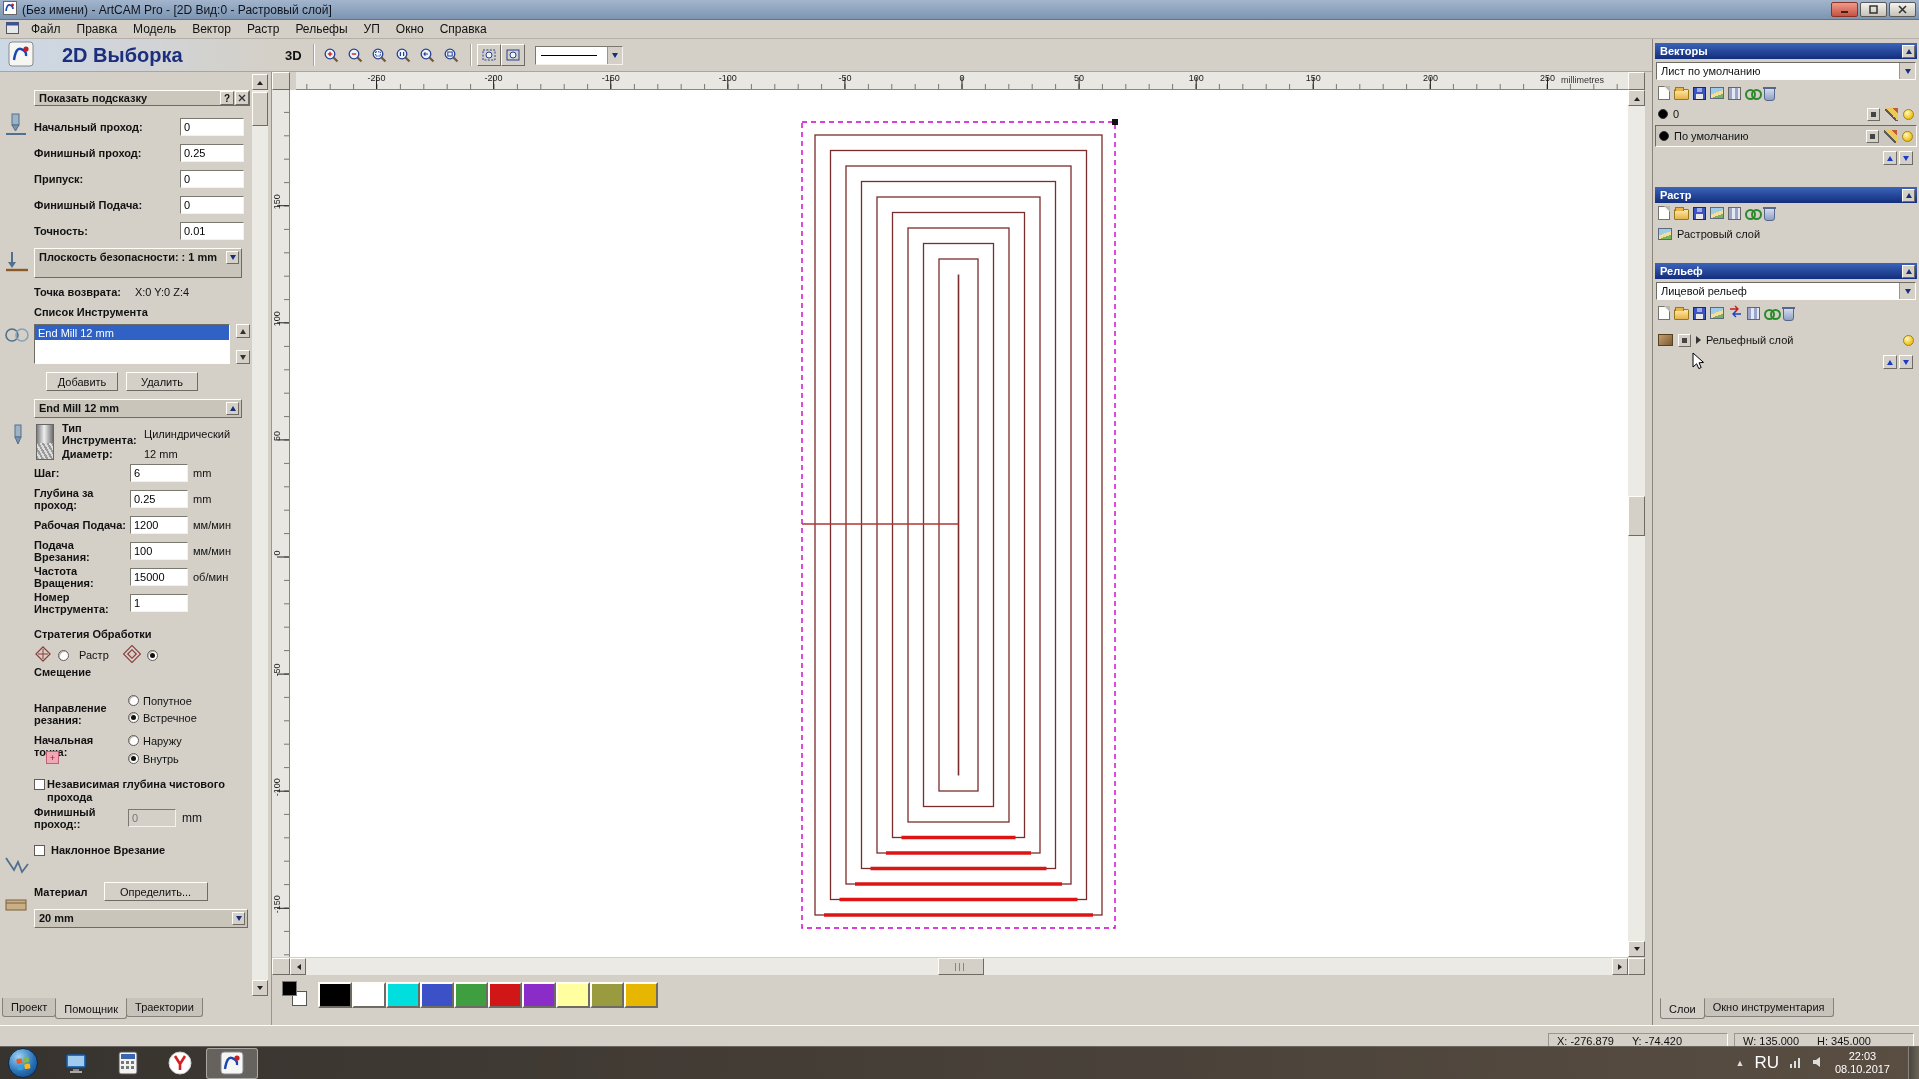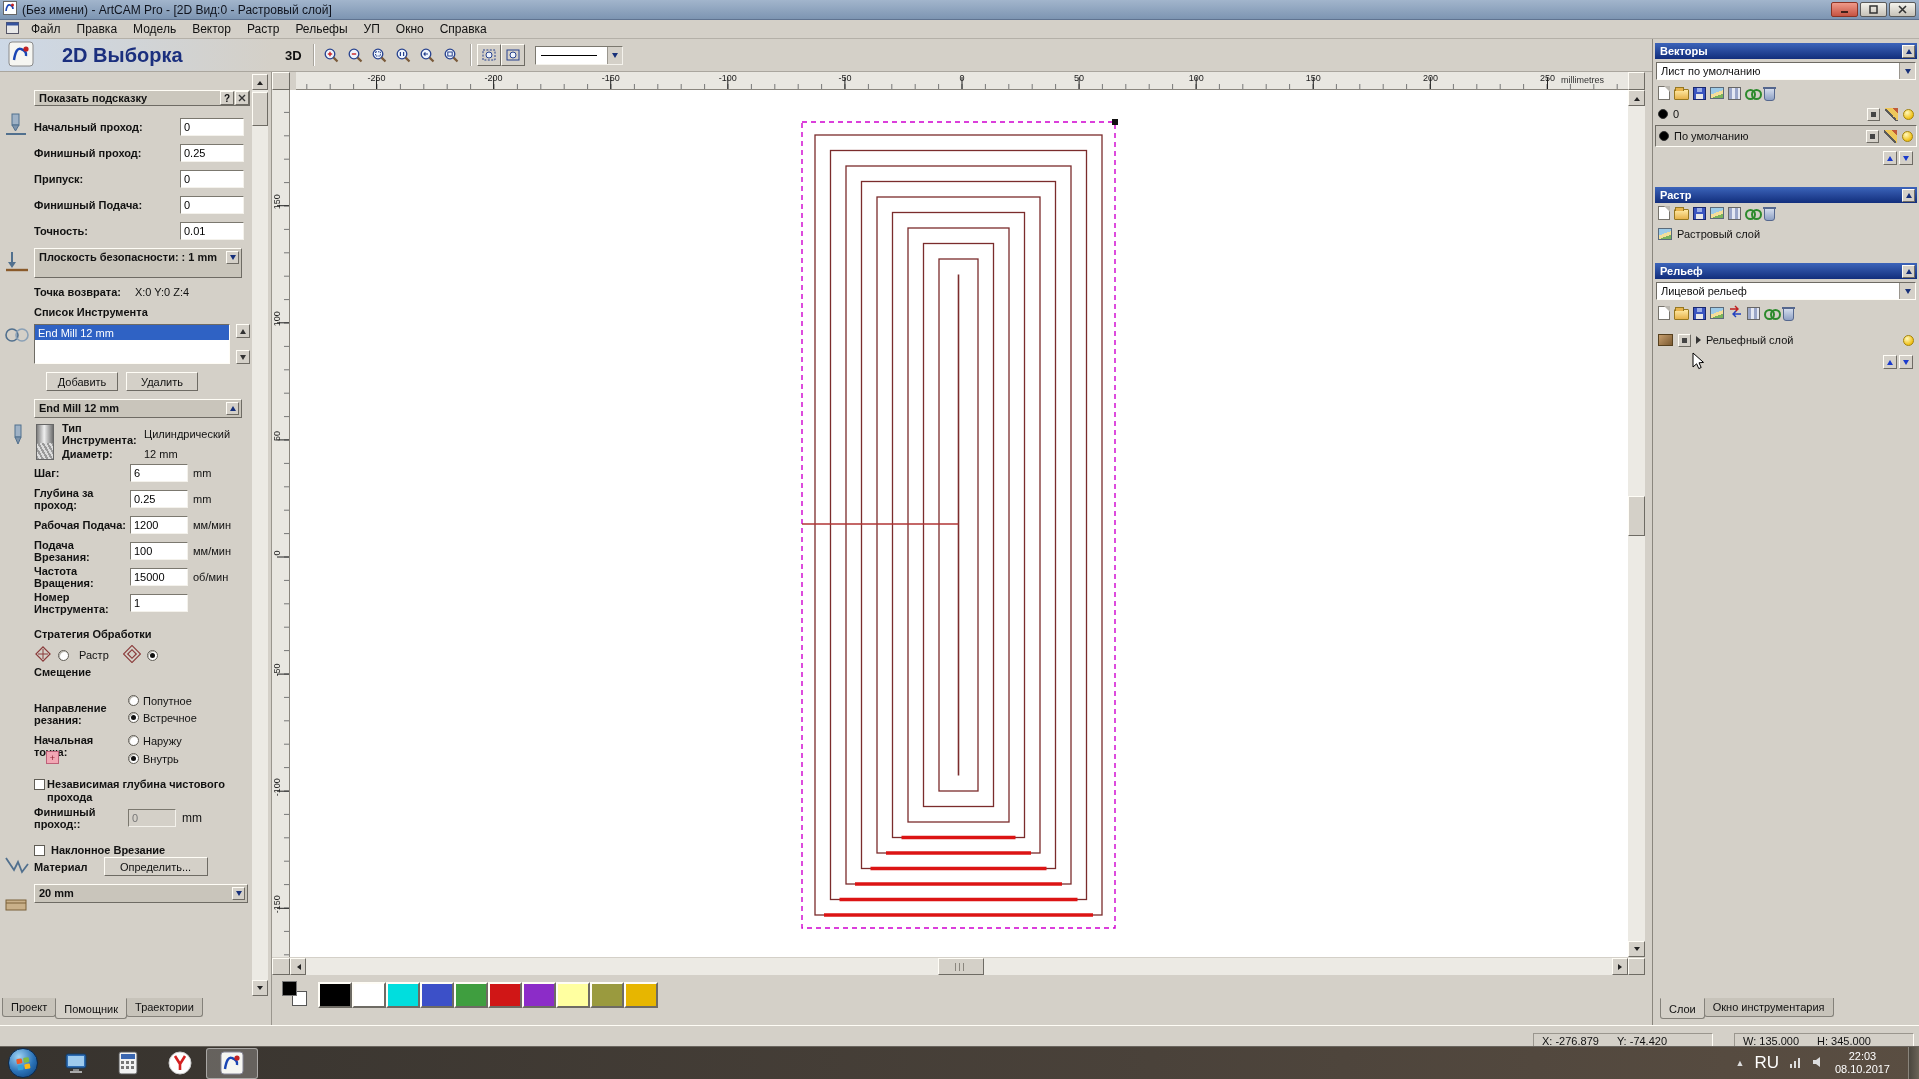--- a/index.html
+++ b/index.html
@@ -127,21 +127,21 @@
 .ic-trash{width:11px;height:13px;background:linear-gradient(#d3dcec,#8ea0c4);border:1px solid #55678e;border-radius:0 0 3px 3px;margin-top:2px}
 .ic-trash::before{content:"";position:absolute;left:-2px;top:-2px;width:13px;height:2px;background:#55678e}
 .ic-pencil{width:13px;height:13px;background:linear-gradient(45deg,transparent 42%,#5a5a5a 42% 50%,#eec75a 50% 78%,#c05a3a 78%)}
 .ic-bulb{width:11px;height:11px;border-radius:50%;background:radial-gradient(circle at 35% 30%,#fff8bc,#f1c118 70%);border:1px solid #a5840a}
 .dotcirc{width:10px;height:10px;border-radius:50%;background:#000;border:1px solid #333;flex:none}
 .minibtn{width:13px;height:13px;background:#d4d0c8;border:1px solid;border-color:#fffdf6 #6e6b64 #6e6b64 #fffdf6;display:flex;align-items:center;justify-content:center}
 .minibtn i{width:5px;height:5px;background:#444}
 .relthumb{width:15px;height:12px;background:linear-gradient(135deg,#c69e6e,#7b5a31);border:1px solid #56401e}
 .pinkicon{width:13px;height:13px;background:#f2a7b4;border:1px solid #bd6078;display:flex;align-items:center;justify-content:center;font-size:9px;color:#8c2030}
 
-#statusbar{left:0;top:1025px;width:1919px;height:31px;background:#d4d0c8;border-top:1px solid #fffdf6;display:flex;align-items:center;justify-content:flex-end;padding-right:5px;gap:21px}
+#statusbar{left:0;top:1025px;width:1919px;height:31px;background:#d4d0c8;border-top:1px solid #fffdf6;display:flex;align-items:center;justify-content:flex-end;padding-right:5px;gap:6px}
 .scell{height:16px;border:1px solid;border-color:#9a968e #fffdf6 #fffdf6 #9a968e;display:flex;align-items:center;font-size:11px;padding:0 8px;gap:18px;min-width:180px}
 
 #taskbar{left:0;top:1046px;width:1919px;height:33px;background:linear-gradient(90deg,#37332e,#4a423a 60%,#5a4e42);border-top:1px solid #6a655e;display:flex;align-items:center}
 #orb{width:30px;height:30px;border-radius:50%;margin:0 12px 0 8px;background:radial-gradient(circle at 35% 28%,#9fd4f4,#2a72b8 55%,#0c3c74);border:1px solid #0a2a50;display:flex;align-items:center;justify-content:center}
 .taskbtn{width:52px;height:33px;display:flex;align-items:center;justify-content:center}
 .taskbtn.active{background:rgba(255,255,255,.22);border:1px solid rgba(255,255,255,.45);border-radius:3px;height:31px}
 #tray{margin-left:auto;display:flex;align-items:center;gap:10px;color:#fff}
 #tray .lang{font-size:17px;color:#fff}
 #clock{text-align:center;font-size:11px;line-height:13px;color:#fff}
 #deskstrip{width:11px;height:33px;background:linear-gradient(90deg,#4a463e,#6b6458);border-left:1px solid #8a857c;margin-left:8px}
@@ -463,21 +463,21 @@
       <span class="lbl" style="width:94px;line-height:12px">Финишный проход::</span>
       <input class="txt w48" disabled="" value="0" style="">
       <span class="unit" style="margin-left:6px">mm</span>
     </div>
 
     <div class="flex" style="margin-top:14px;gap:6px">
       <span class="chk"></span>
       <span class="lbl">Наклонное Врезание</span>
     </div>
 
-    <div class="flex" style="margin-top:1px">
+    <div class="flex" style="margin-top:26px">
       <span class="lbl">Материал</span>
       <span class="btn" style="width:104px;margin-left:16px">Определить...</span>
     </div>
     <div class="chd" style="margin-top:8px;width:214px">
       <span>20 mm</span>
       <span class="hbtn">
           <span class="td"></span>
         </span>
     </div>
   </div>

